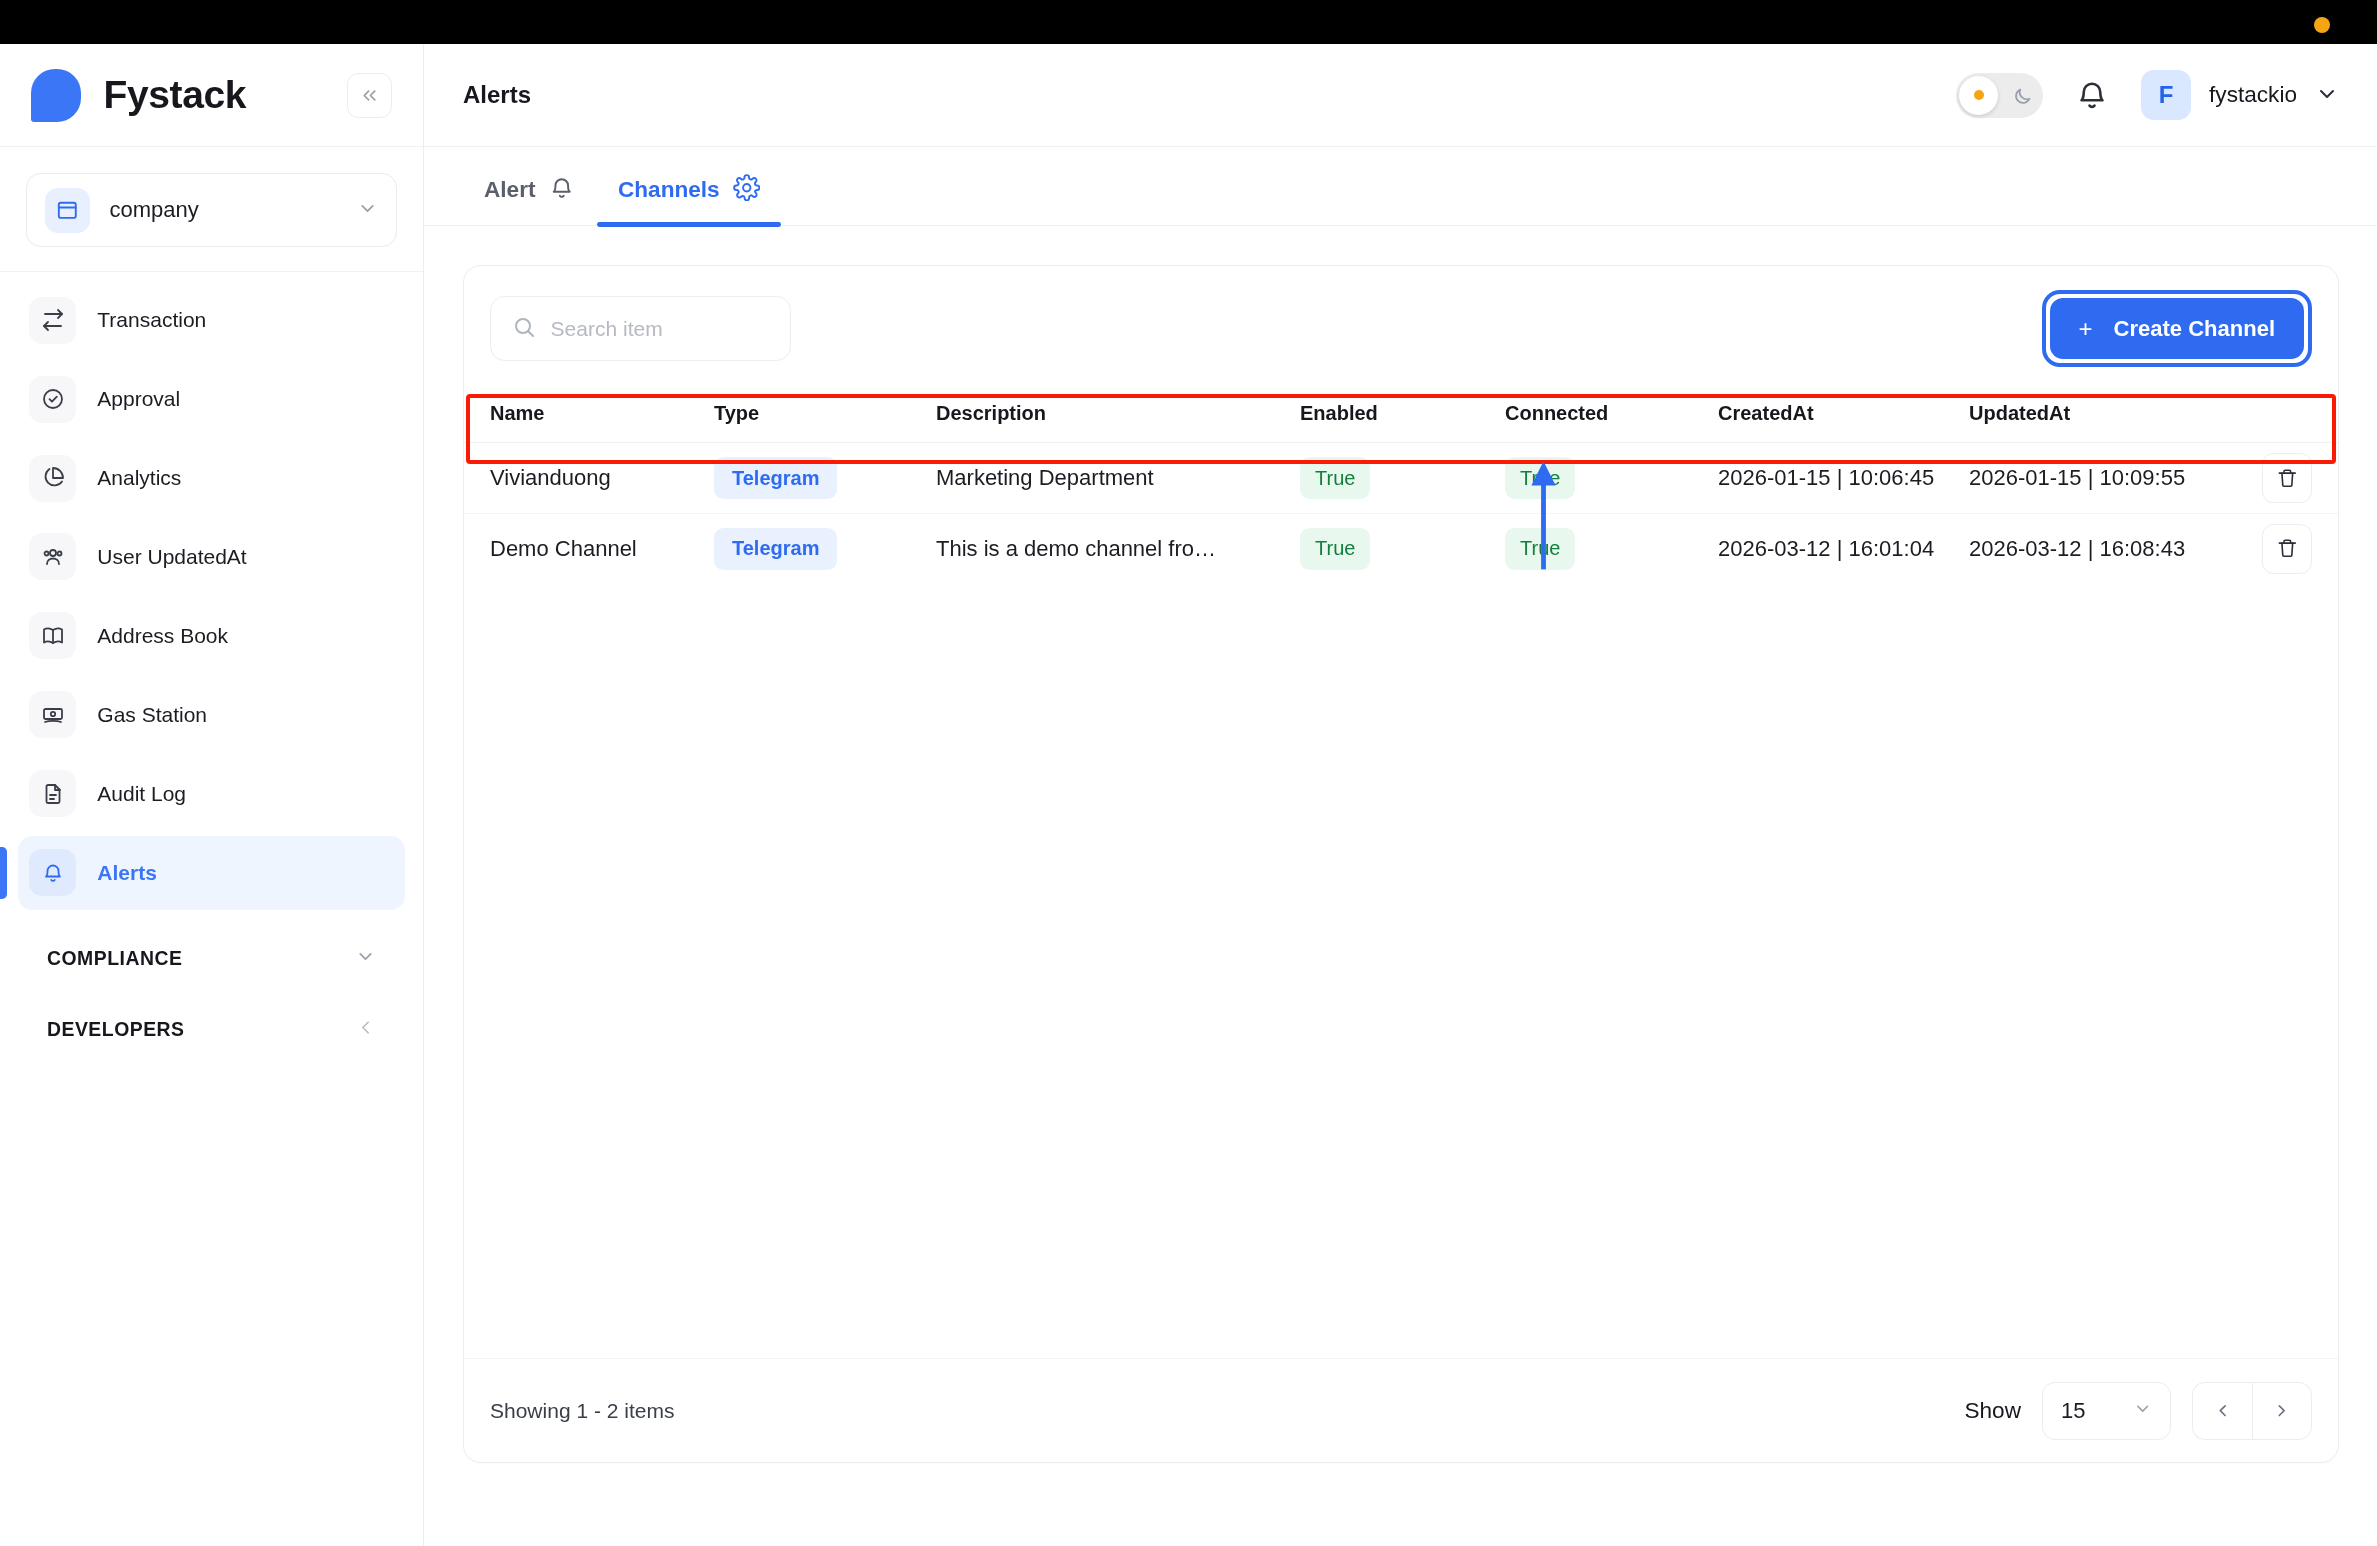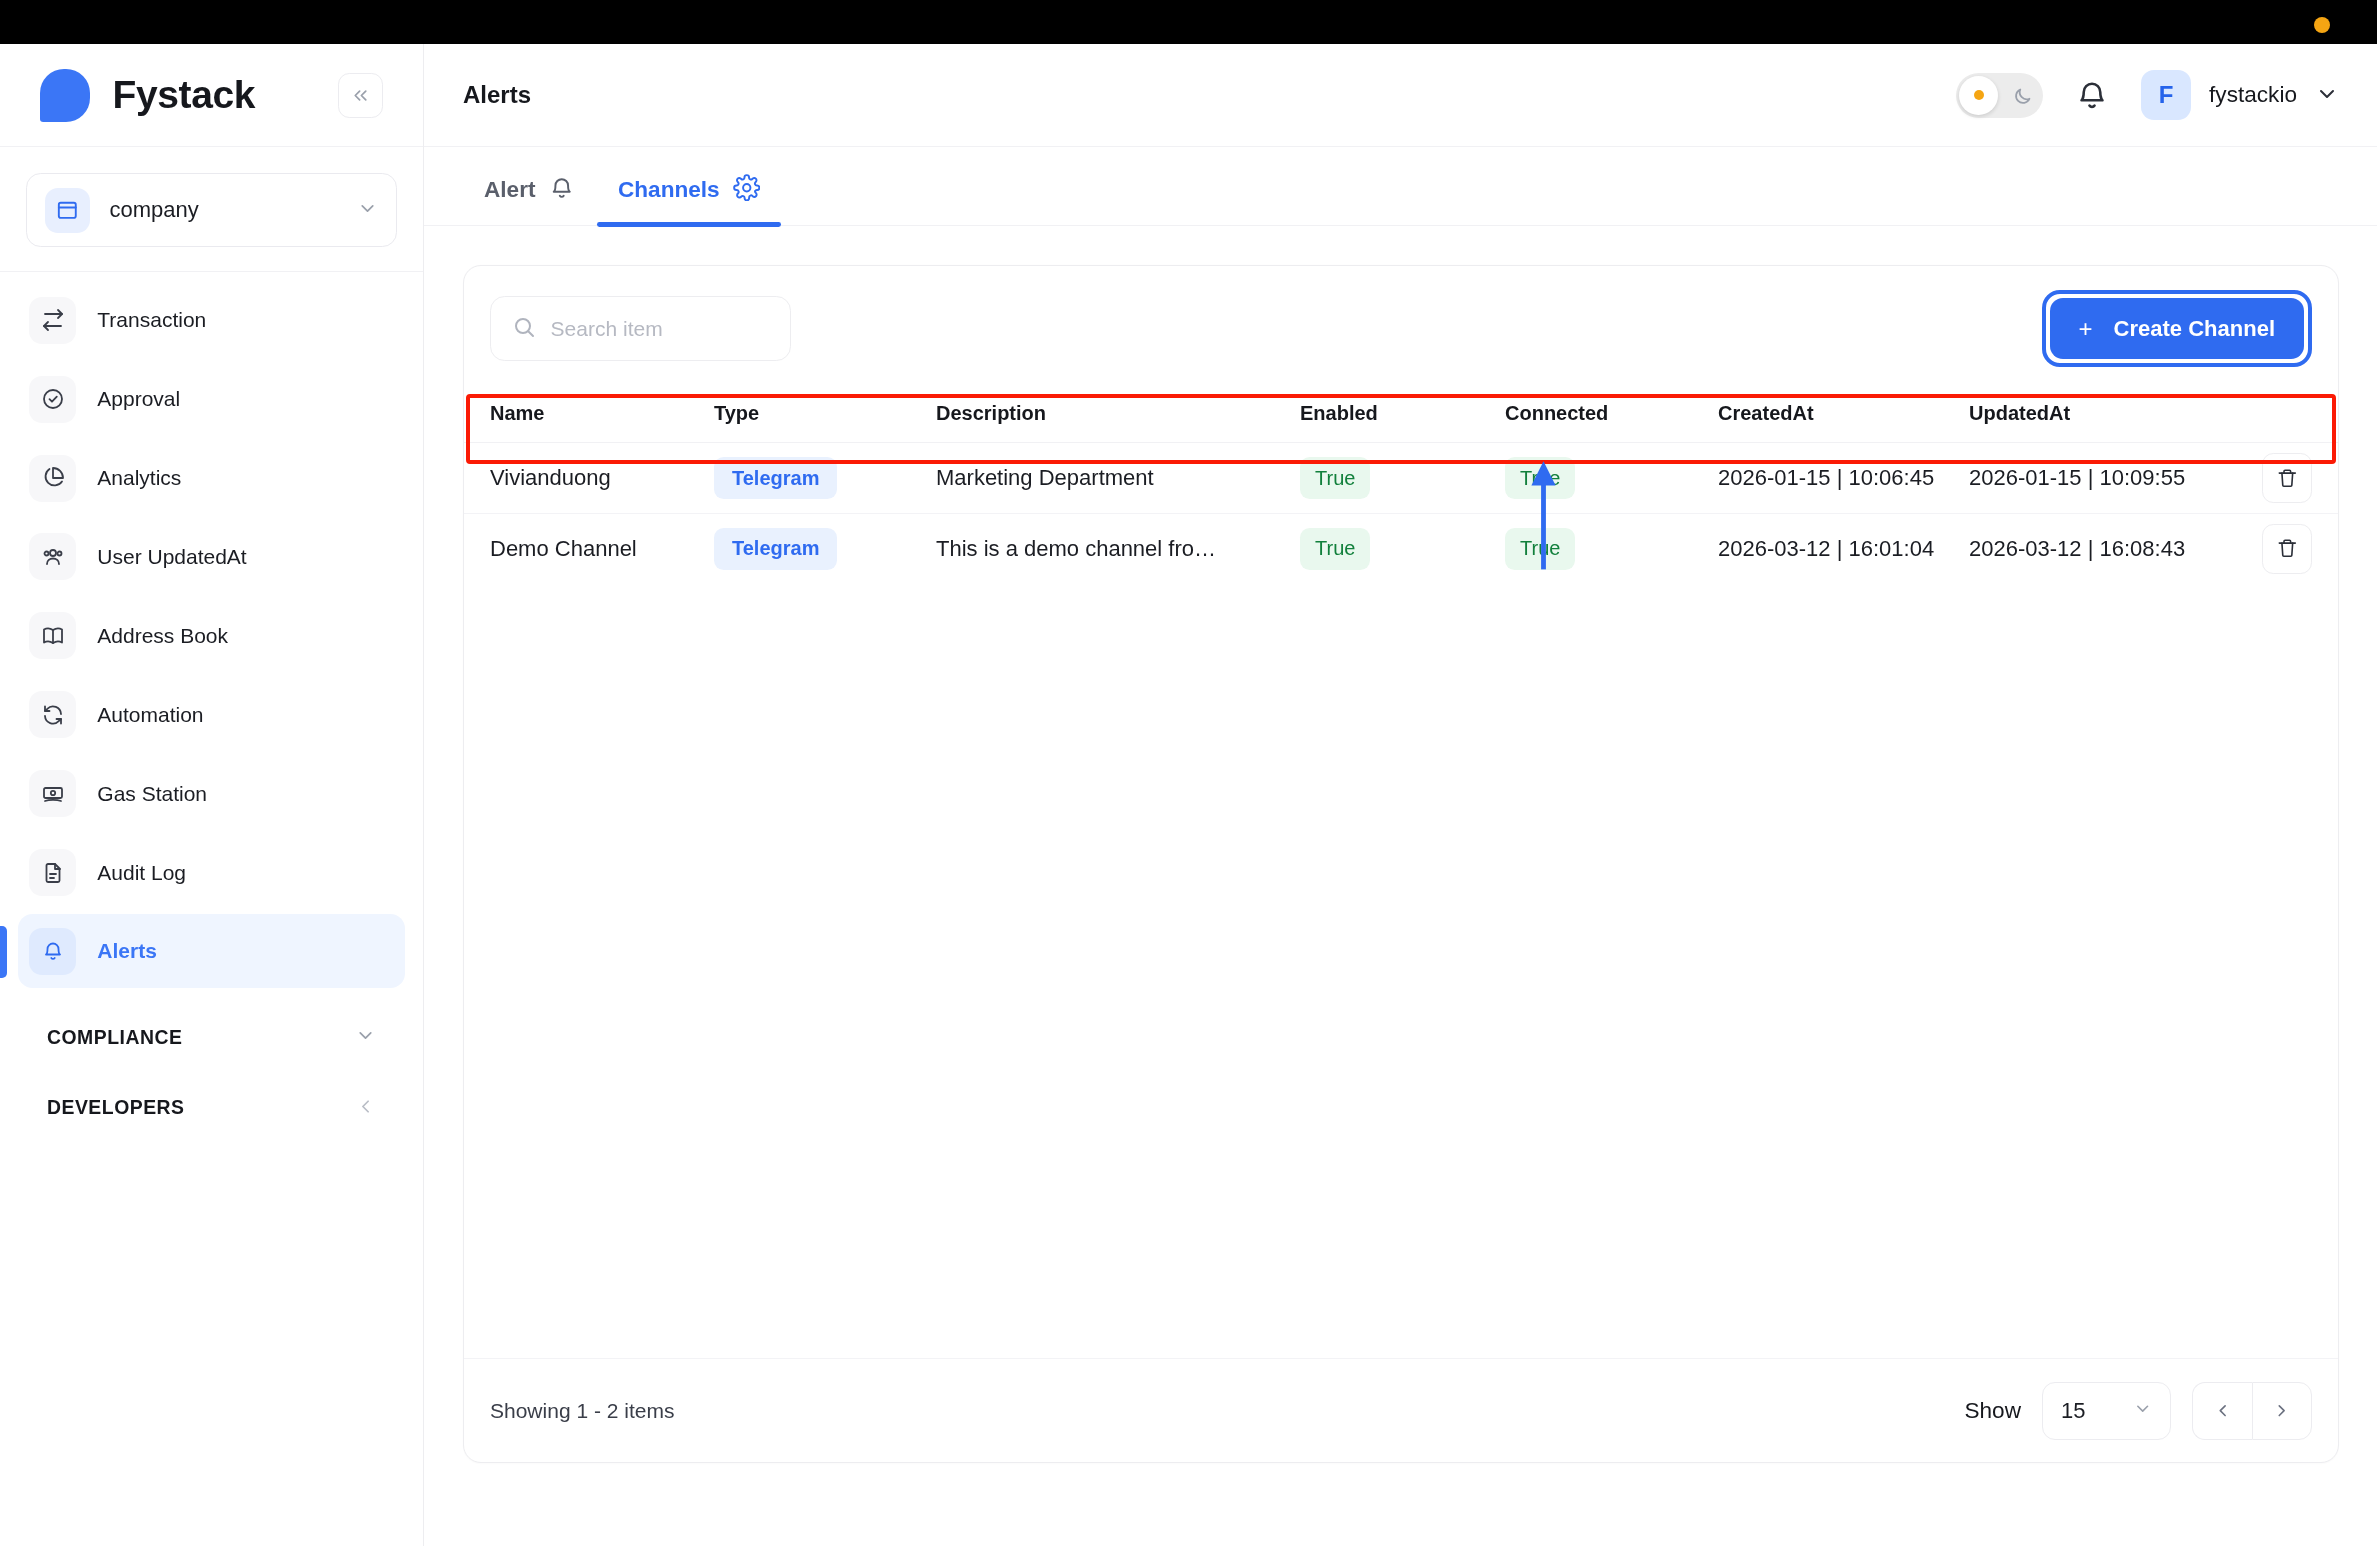--- a/index.html
+++ b/index.html
@@ -22,21 +22,21 @@
     background: #f5a513;
   }
 
   
   .sidebar {
     position: absolute; top: 44px; left: 0; width: 424px; height: 1502px;
     background: #ffffff; border-right: 1.6px solid #ededf0;
   }
   .sb-logo-row {
     height: 103px; display: flex; align-items: center;
-    padding: 0 40px; border-bottom: 1.6px solid #f1f1f4;
+    padding: 0 31px; border-bottom: 1.6px solid #f1f1f4;
   }
   .logo-mark {
     width: 50px; height: 53px; flex: none;
     background: #3b76f6;
     border-radius: 24px 24px 24px 3.2px;
   }
   .logo-text {
     font-size: 39px; font-weight: 700; color: #16181d;
     margin-left: 22.6px; letter-spacing: -0.4px;
   }
@@ -322,31 +322,20 @@
       <div class="nav-item">
         <span class="nav-ico-box">
           <svg width="24" height="24" viewBox="0 0 24 24" fill="none" stroke="#3a3e49" stroke-width="1.8" stroke-linecap="round" stroke-linejoin="round">
               <path d="M3 5.5C5.5 4 9 4 12 6c3-2 6.5-2 9-0.5v13c-2.5-1.5-6-1.5-9 .5-3-2-6.5-2-9-.5z"></path>
               <line x1="12" y1="6" x2="12" y2="19"></line>
             </svg>
         </span>
         <span class="nav-label">Address Book</span>
       </div>
 
-      <div class="nav-item">
-        <span class="nav-ico-box">
-          <svg width="24" height="24" viewBox="0 0 24 24" fill="none" stroke="#3a3e49" stroke-width="1.8" stroke-linecap="round" stroke-linejoin="round">
-              <path d="M20 11a8 8 0 0 0-13.7-5.2L4 8"></path>
-              <polyline points="4 3.5 4 8 8.5 8"></polyline>
-              <path d="M4 13a8 8 0 0 0 13.7 5.2L20 16"></path>
-              <polyline points="20 20.5 20 16 15.5 16"></polyline>
-            </svg>
-        </span>
-        <span class="nav-label">Automation</span>
-      </div>
 
       <div class="nav-item">
         <span class="nav-ico-box">
           <svg width="24" height="24" viewBox="0 0 24 24" fill="none" stroke="#3a3e49" stroke-width="1.8" stroke-linecap="round" stroke-linejoin="round">
               <rect x="3" y="6" width="18" height="10" rx="1.5"></rect>
               <circle cx="12" cy="11" r="2.2"></circle>
               <path d="M4 19c4-1.5 12-1.5 16 0"></path>
             </svg>
         </span>
         <span class="nav-label">Gas Station</span>

